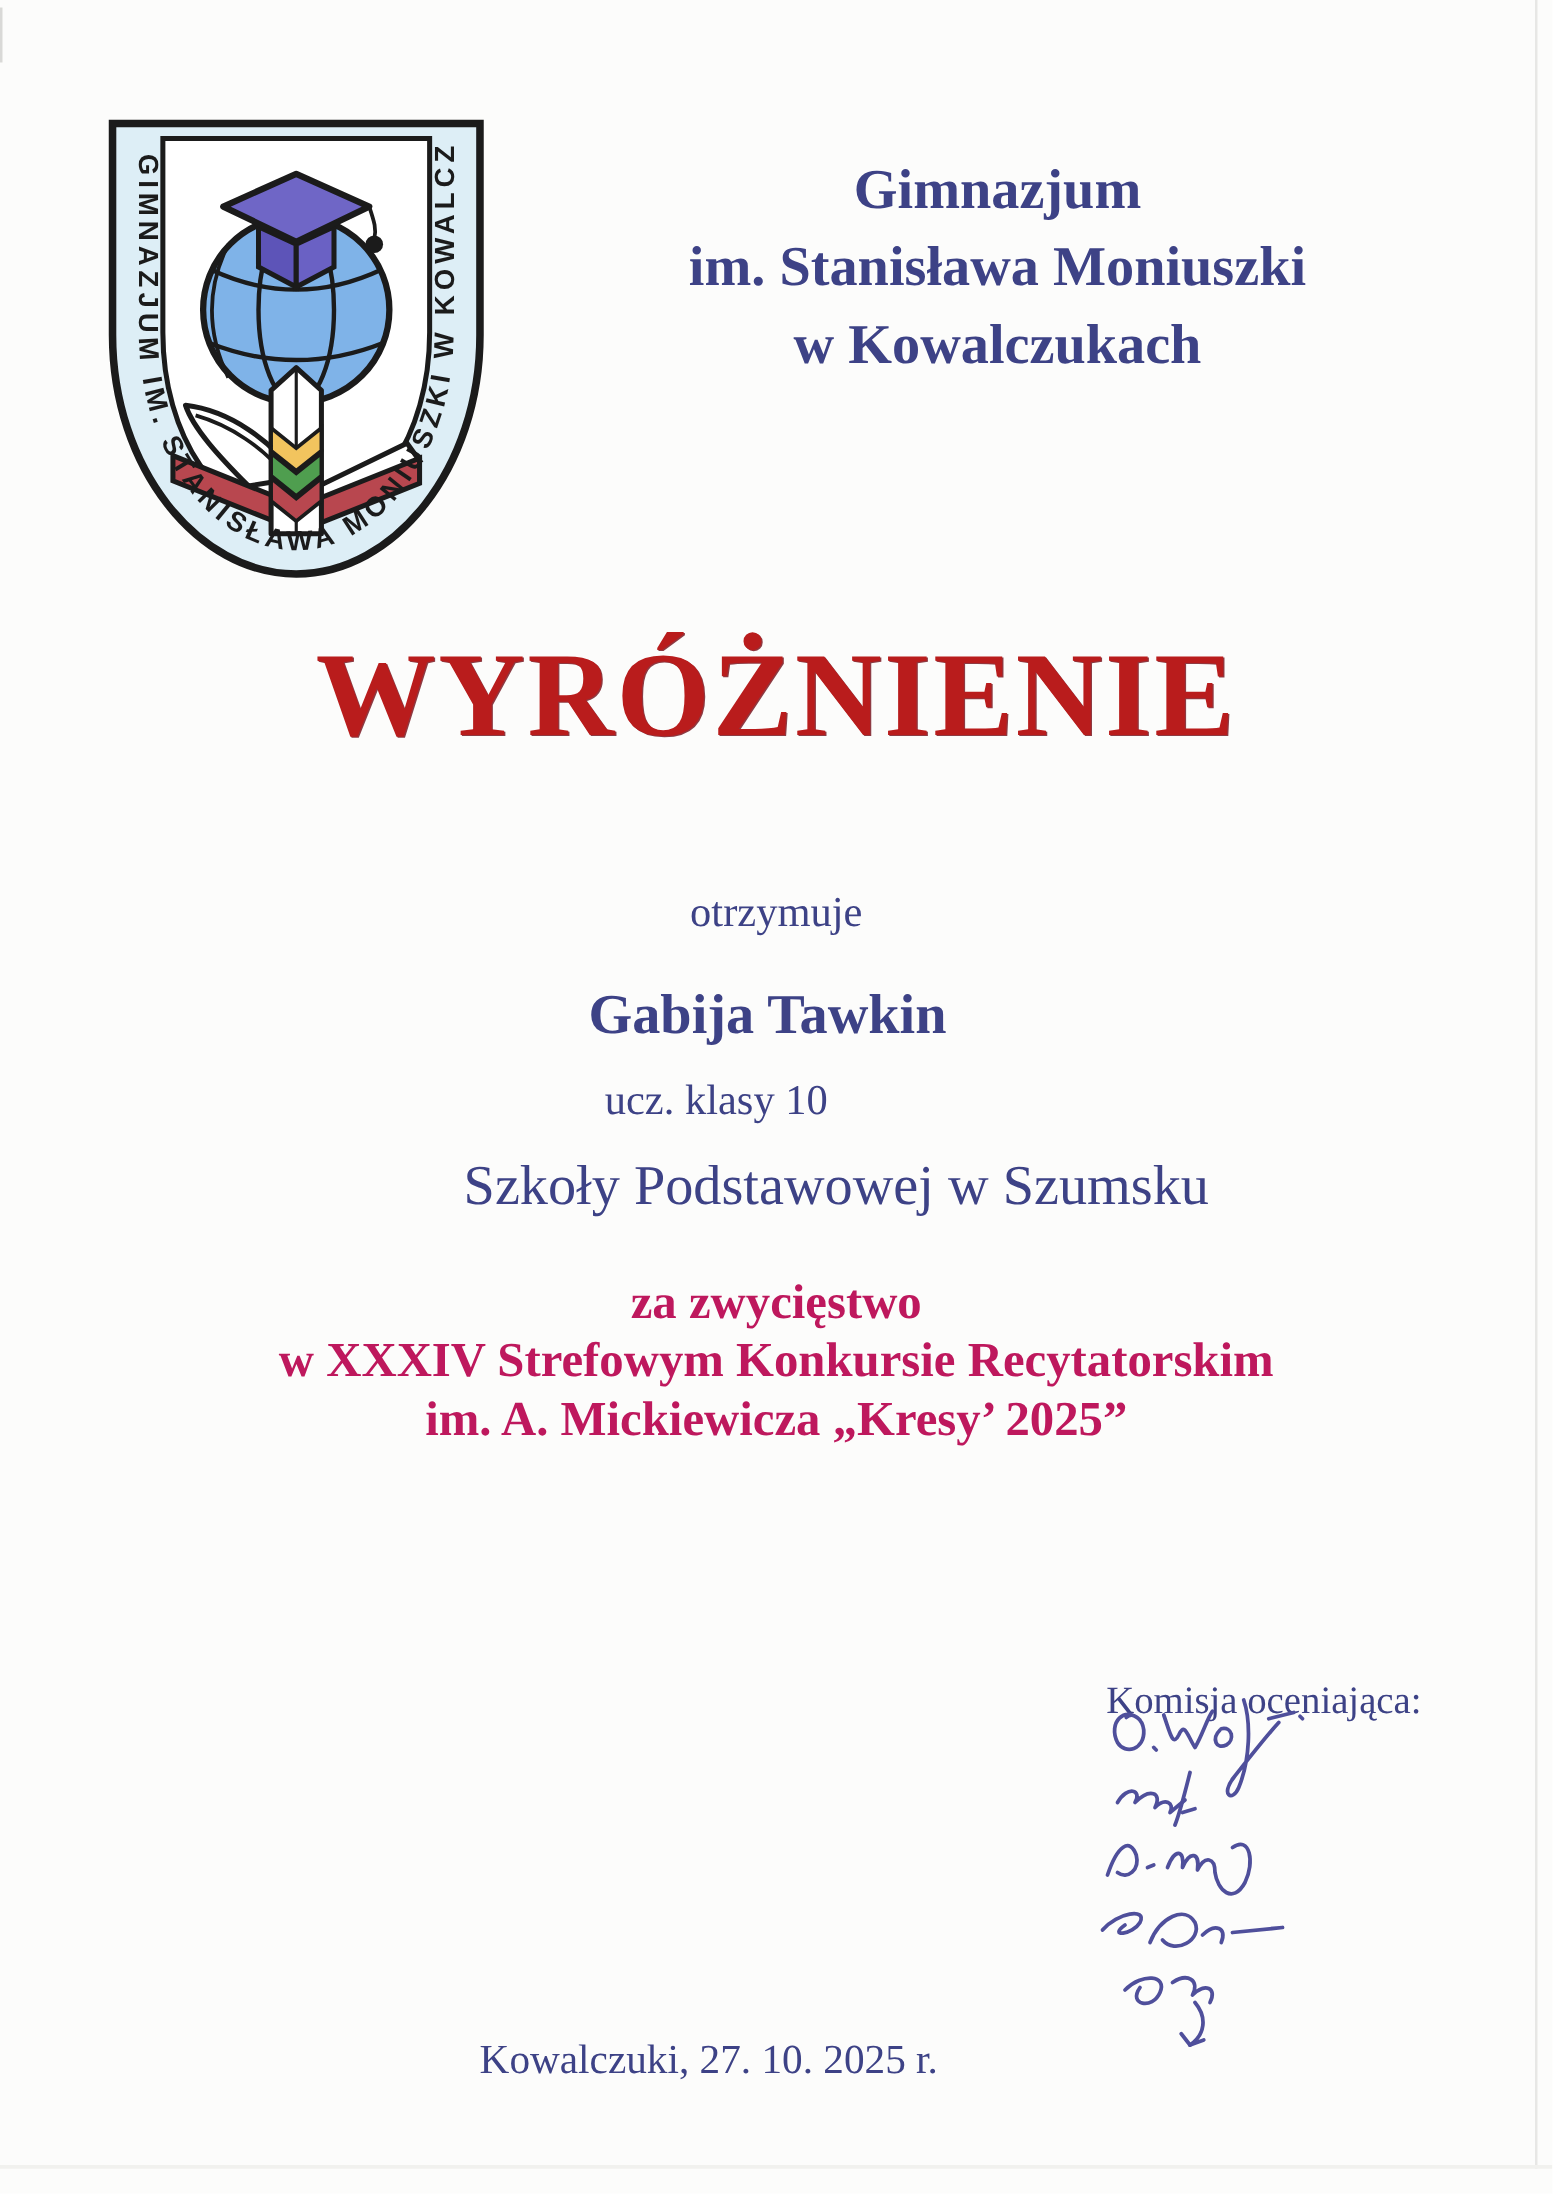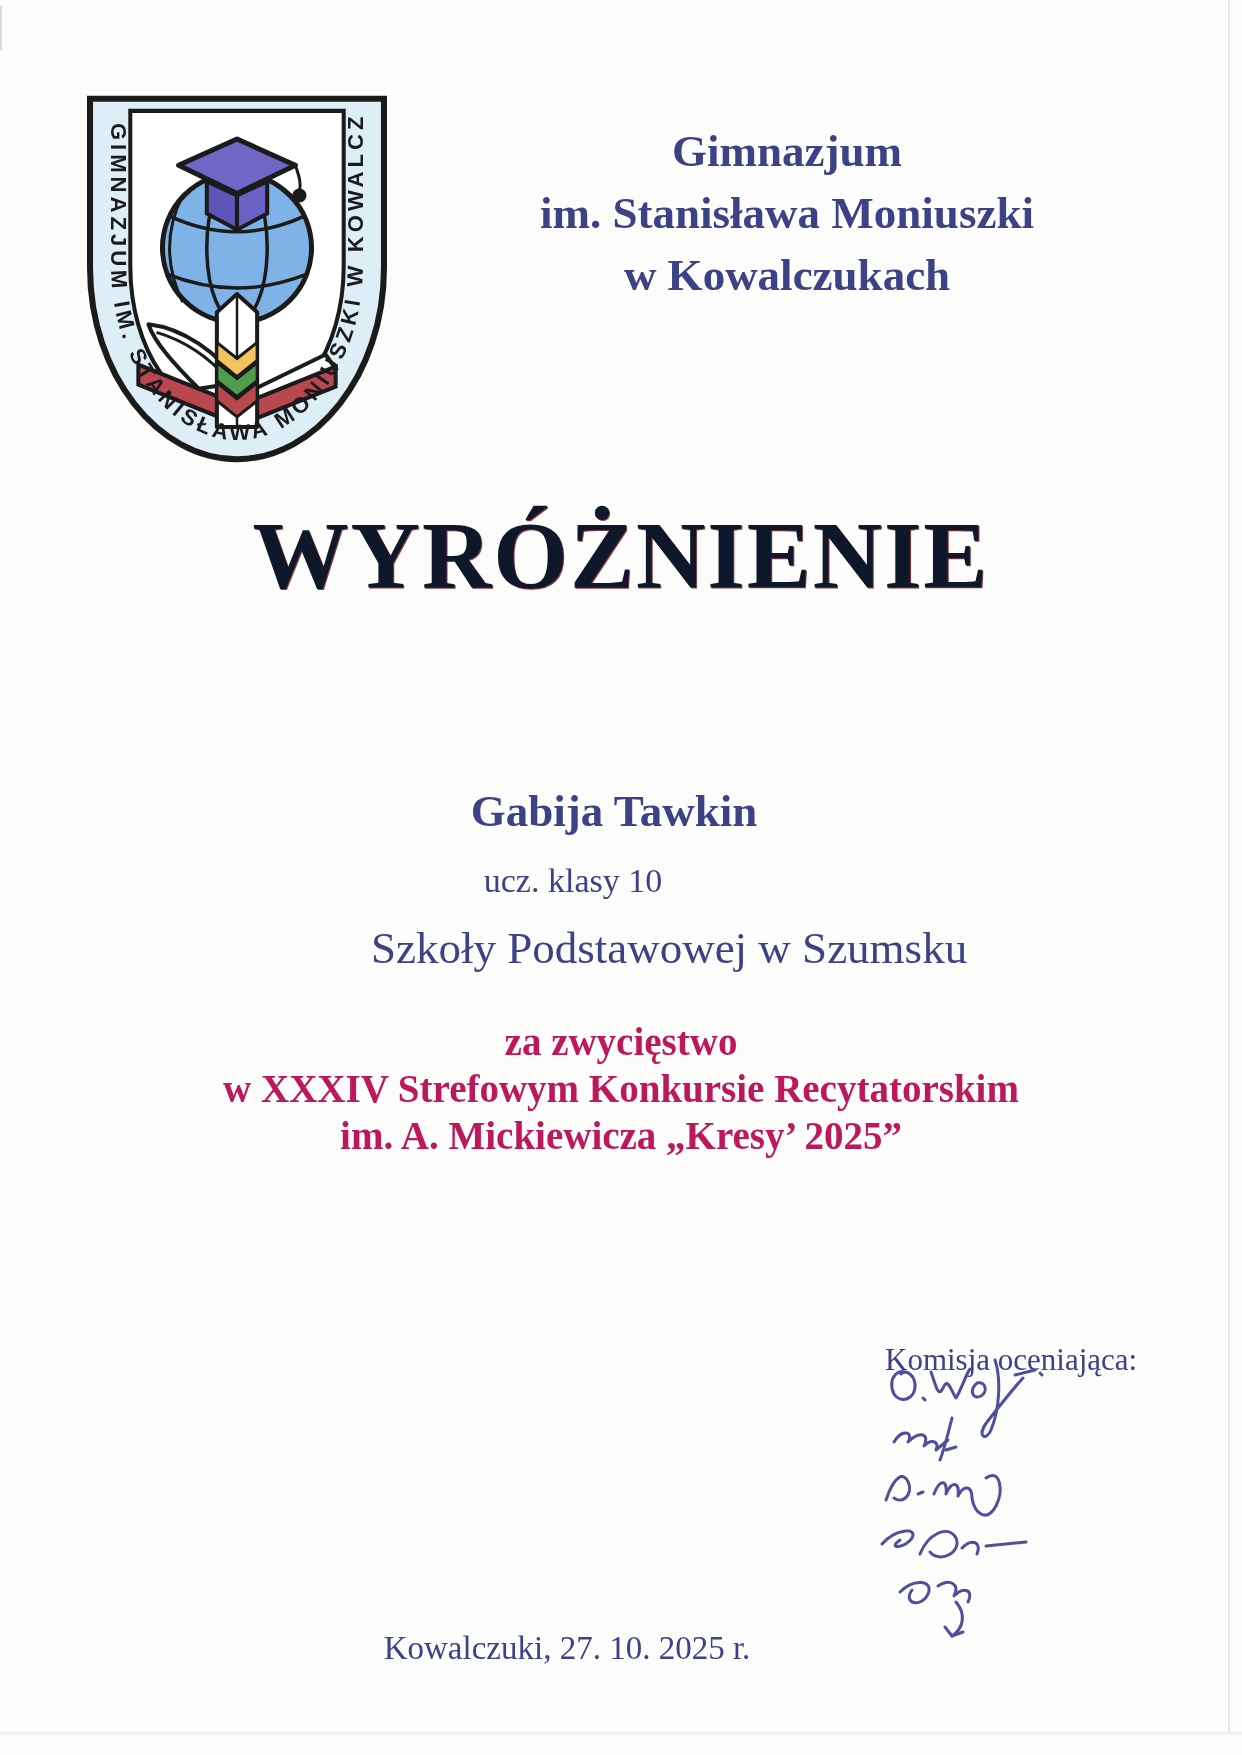--- a/index.html
+++ b/index.html
@@ -8,28 +8,28 @@
     width:1242px; height:1755px;
     background:#fcfcfb;
     font-family:"Liberation Serif", serif;
     overflow:hidden;
   }
   .abs { position:absolute; }
   .blue { color:#3d4286; }
   .center { text-align:center; }
 
   .school-header {
-    left:417px; top:120px; width:740px;
+    left:428px; top:120px; width:740px;
     font-size:45px; font-weight:bold; line-height:62px;
     text-align:center; color:#3d4286;
   }
   .main-title {
     left:0; top:500px; width:1242px;
     font-size:96px; font-weight:bold; letter-spacing:2px;
-    text-align:center; color:#0f172a;
+    text-align:center; color:#b91c1c;
     text-shadow:1px 1px 0 #8e3a42;
   }
   .receives { left:0; top:712px; width:1242px; font-size:34px; }
   .recipient { left:0; top:785px; width:1228px; font-size:45px; font-weight:bold; }
   .class-line { left:0; top:862px; width:1146px; font-size:34px; }
   .school-line { left:0; top:922px; width:1242px; font-size:45px;padding-left:48px; }
   .award-block {
     left:0; top:1018px; width:1242px;
     font-size:39px; font-weight:bold; line-height:47px;
     text-align:center; color:#be185d;
@@ -93,20 +93,21 @@
   </div>
 
   <div class="abs school-header">
     <div>Gimnazjum</div>
     <div>im. Stanisława Moniuszki</div>
     <div>w Kowalczukach</div>
   </div>
 
   <div class="abs main-title">WYRÓŻNIENIE</div>
 
+  <div class="abs receives center blue">otrzymuje</div>
   <div class="abs recipient center blue">Gabija Tawkin</div>
   <div class="abs class-line center blue">ucz. klasy 10</div>
   <div class="abs school-line center blue">Szkoły Podstawowej w Szumsku</div>
 
   <div class="abs award-block">
     <div>za zwycięstwo</div>
     <div>w XXXIV Strefowym Konkursie Recytatorskim</div>
     <div>im. A. Mickiewicza „Kresy’ 2025”</div>
   </div>
 

